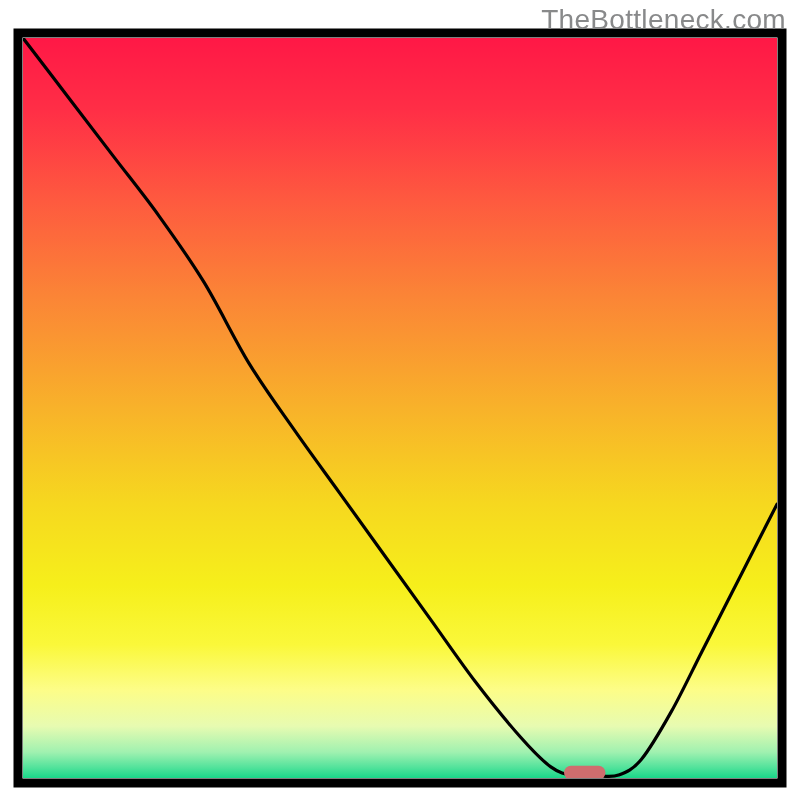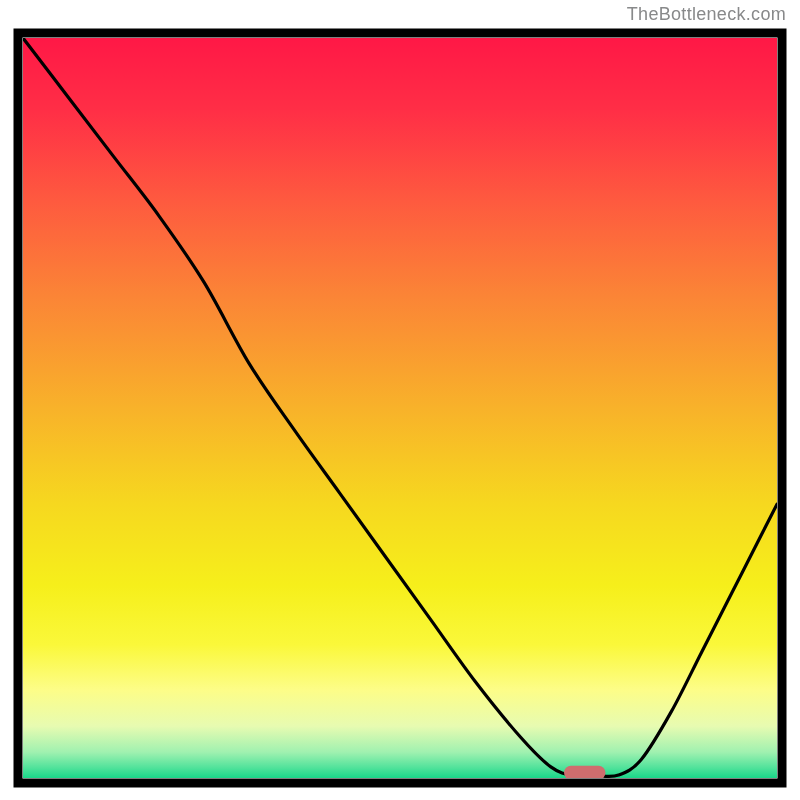--- a/index.html
+++ b/index.html
@@ -13,21 +13,21 @@
   .container {
     position: relative;
     width: 800px;
     height: 800px;
   }
   .watermark {
     position: absolute;
     top: 4px;
     right: 14px;
     font-family: Arial, Helvetica, sans-serif;
-    font-size: 18px;
+    font-size: 28px;
     color: #88898a;
     letter-spacing: 0.3px;
     font-weight: 500;
   }
   svg {
     display: block;
   }
 </style>
 </head>
 <body>

